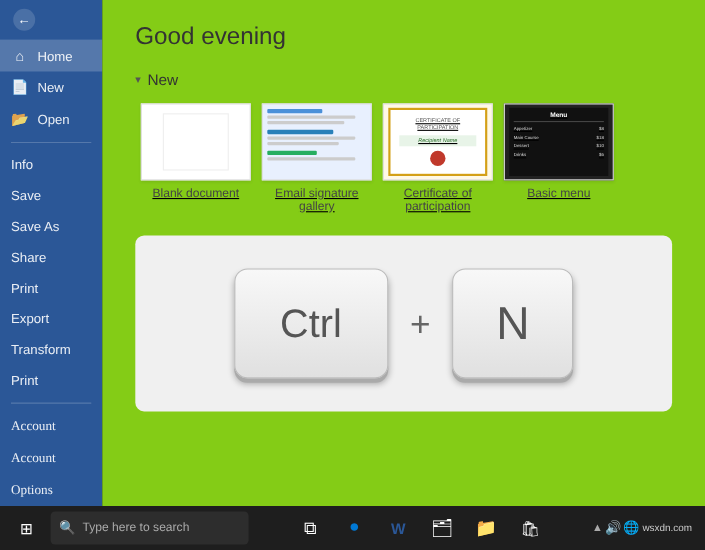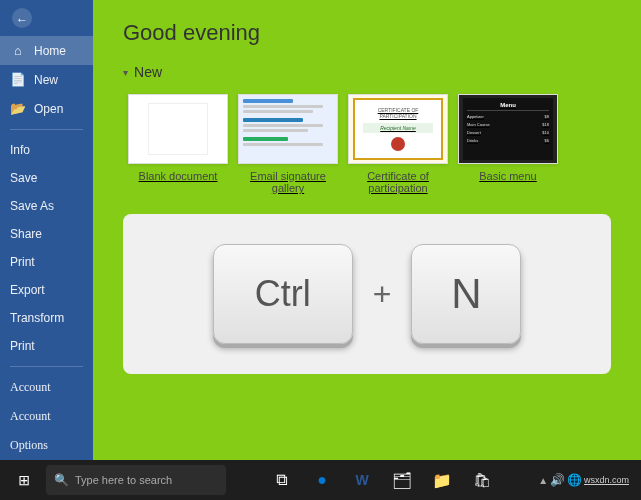--- a/index.html
+++ b/index.html
@@ -550,18 +550,18 @@
       <div class="taskbar-icon">🗂</div>
       <div class="taskbar-icon">📁</div>
       <div class="taskbar-icon" style="font-size:14px;">🛍</div>
     </div>
 
     <div class="taskbar-right">
       <span style="font-size:10px;color:#aaa;">▲</span>
       <span style="font-size:12px;">🔊</span>
       <span style="font-size:12px;">🌐</span>
       <div class="taskbar-time">
-        <span style="color:#ccc;font-size:9px;text-decoration:underline;">wsxdn.com</span>
+        <span style="color:#ccc;font-size:9px;">wsxdn.com</span>
       </div>
     </div>
   </div>
 
 </div>
 
 </body></html>

